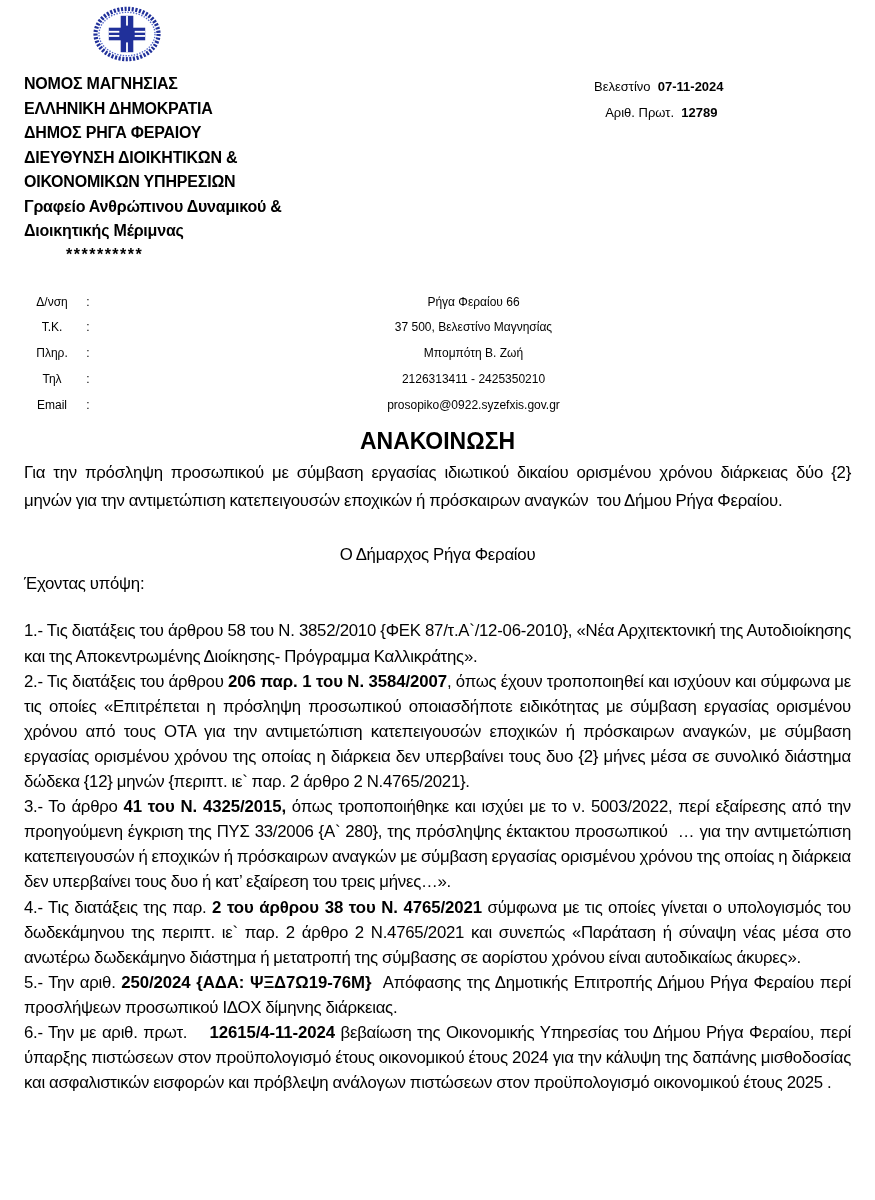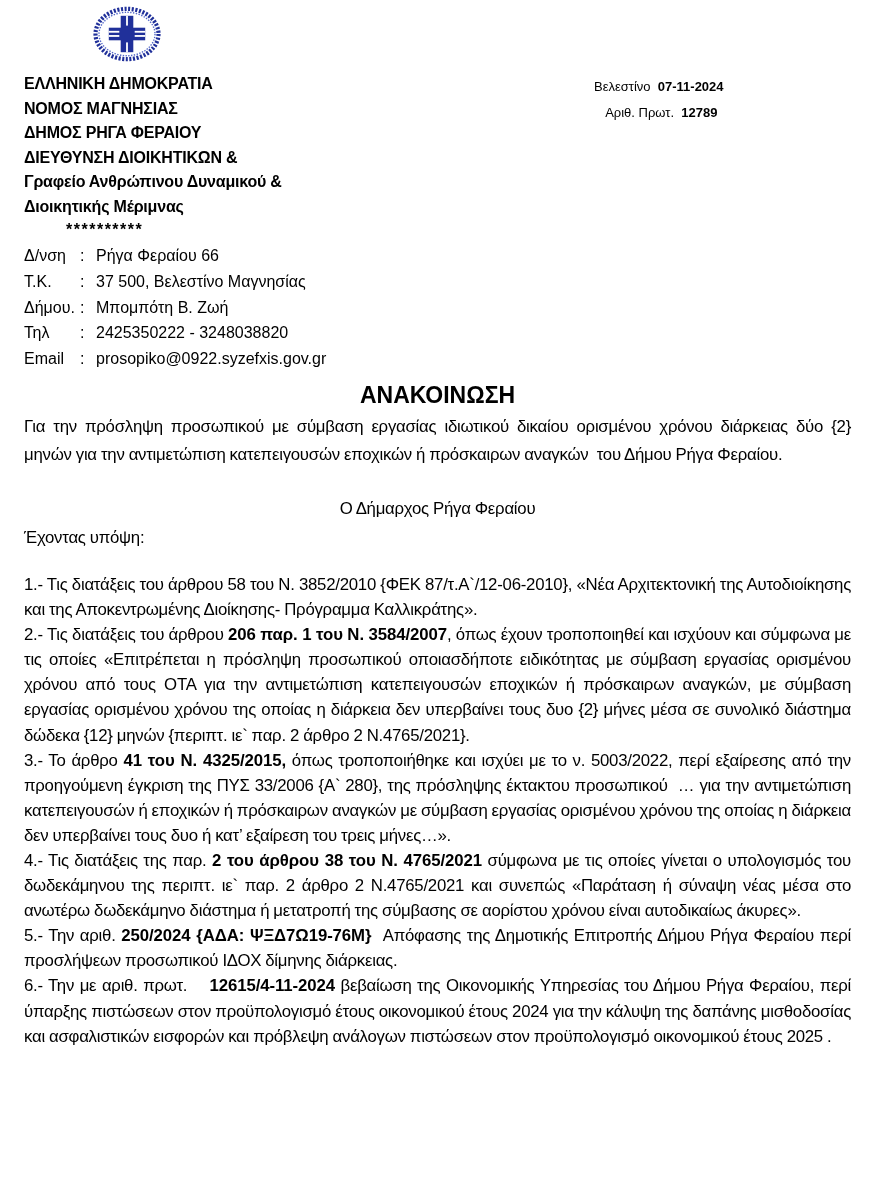--- a/index.html
+++ b/index.html
@@ -43,23 +43,24 @@
     left: 594px;
     font-size: 13px;
     line-height: 26px;
     white-space: nowrap;
     text-align: center;
   }
   .header-right .row2 { padding-left: 5px; }
   .header-right b { font-weight: bold; }
 
   .contact-block {
-    margin-top: 2px;
-    font-size: 16px;
+    margin-top: 24px;
+    font-size: 12px;
     line-height: 25.8px;
+    text-align: center;
   }
   .contact-row { display: flex; }
   .c-label { width: 56px; flex: 0 0 56px; }
   .c-sep   { width: 16px; flex: 0 0 16px; }
   .c-value { flex: 1; }
 
   .doc-title {
     margin: 10px 0 0 0;
     text-align: center;
     font-weight: bold;
@@ -123,49 +124,50 @@
       <span>Βελεστίνο</span>&nbsp;
       <b>07-11-2024</b>
     </div>
     <div class="row2">
       <span>Αριθ. Πρωτ.</span>&nbsp;
       <b>12789</b>
     </div>
   </div>
 
   <div class="gov-block">
+    <div>ΝΟΜΟΣ ΜΑΓΝΗΣΙΑΣ</div>
     <div>ΕΛΛΗΝΙΚΗ ΔΗΜΟΚΡΑΤΙΑ</div>
-    <div>ΝΟΜΟΣ ΜΑΓΝΗΣΙΑΣ</div>
     <div>ΔΗΜΟΣ ΡΗΓΑ ΦΕΡΑΙΟΥ</div>
     <div>ΔΙΕΥΘΥΝΣΗ ΔΙΟΙΚΗΤΙΚΩΝ &amp;</div>
+    <div>ΟΙΚΟΝΟΜΙΚΩΝ ΥΠΗΡΕΣΙΩΝ</div>
     <div>Γραφείο Ανθρώπινου Δυναμικού &amp;</div>
     <div>Διοικητικής Μέριμνας</div>
   </div>
   <div class="stars-line">**********</div>
 
   <div class="contact-block">
     <div class="contact-row">
       <span class="c-label">Δ/νση</span>
       <span class="c-sep">:</span>
       <span class="c-value">Ρήγα Φεραίου 66</span>
     </div>
     <div class="contact-row">
       <span class="c-label">Τ.Κ.</span>
       <span class="c-sep">:</span>
       <span class="c-value">37 500, Βελεστίνο Μαγνησίας</span>
     </div>
     <div class="contact-row">
-      <span class="c-label">Δήμου.</span>
+      <span class="c-label">Πληρ.</span>
       <span class="c-sep">:</span>
       <span class="c-value">Μπομπότη Β. Ζωή</span>
     </div>
     <div class="contact-row">
       <span class="c-label">Τηλ</span>
       <span class="c-sep">:</span>
-      <span class="c-value">2425350222 - 3248038820</span>
+      <span class="c-value">2126313411 - 2425350210</span>
     </div>
     <div class="contact-row">
       <span class="c-label">Email</span>
       <span class="c-sep">:</span>
       <span class="c-value">prosopiko@0922.syzefxis.gov.gr</span>
     </div>
   </div>
 
   <h1 class="doc-title">ΑΝΑΚΟΙΝΩΣΗ</h1>
 

